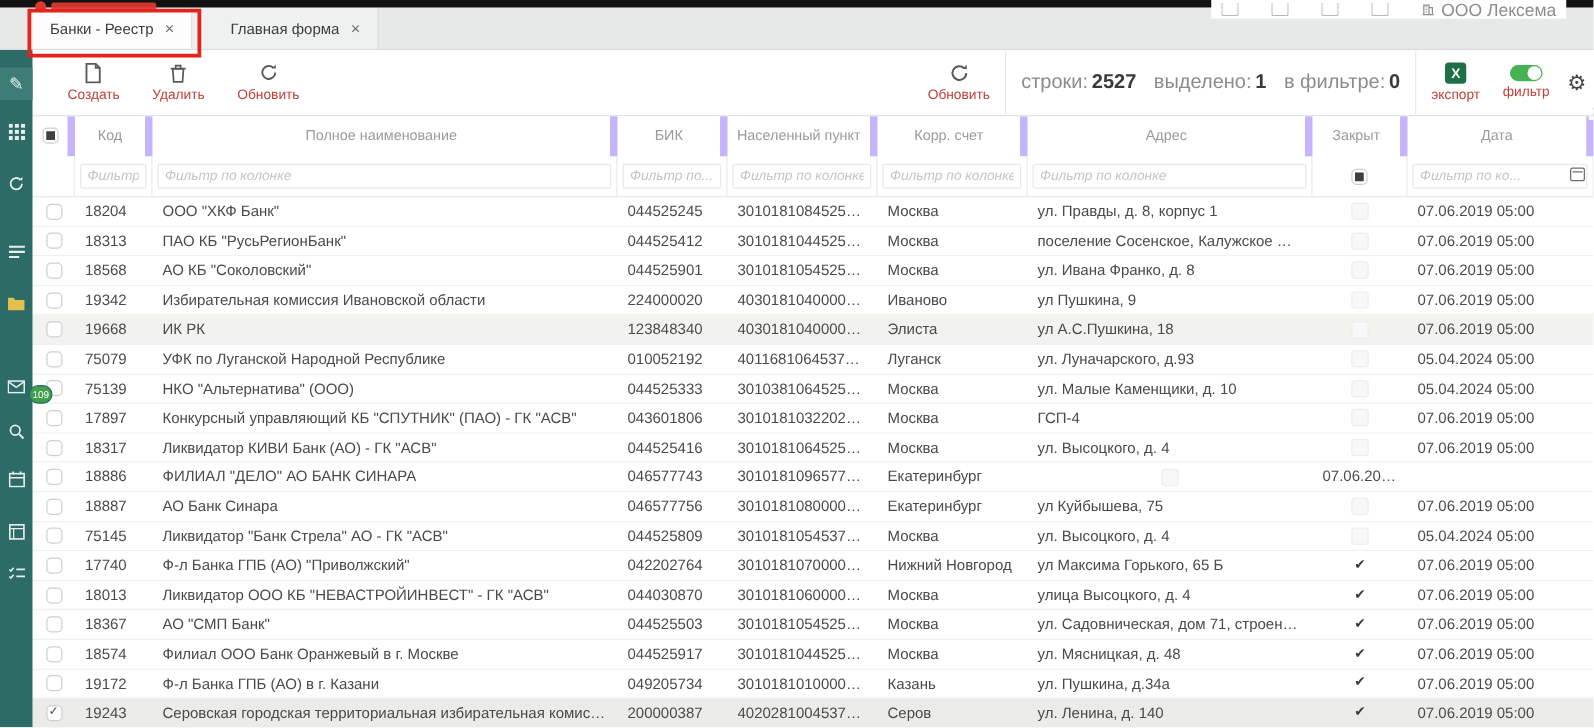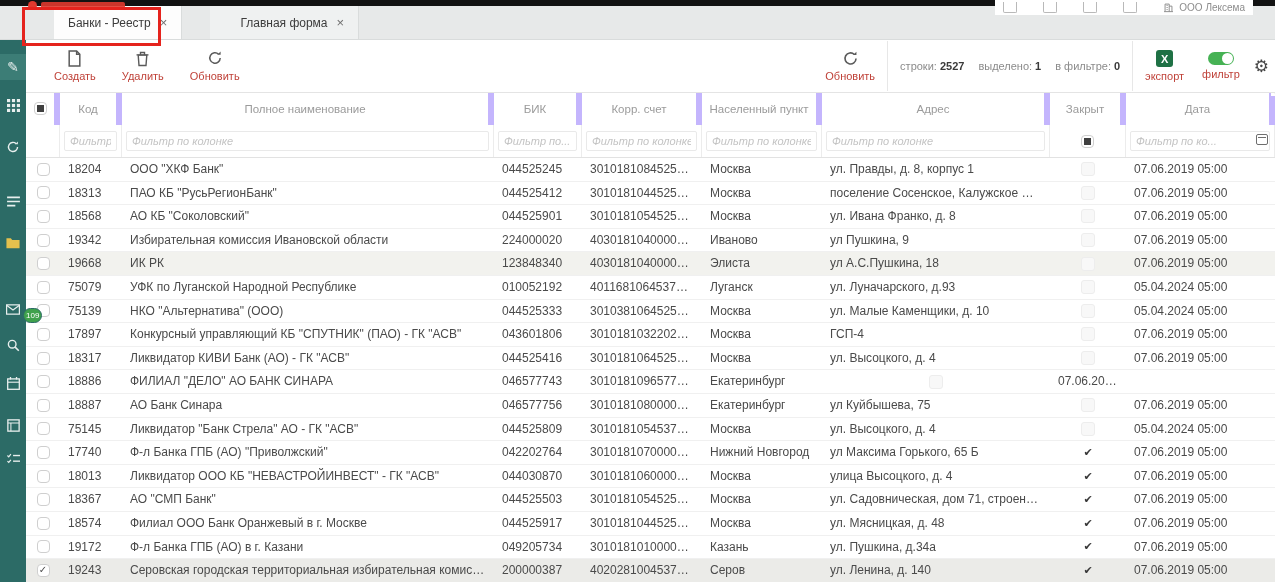--- a/index.html
+++ b/index.html
@@ -6,25 +6,25 @@
   body{font-family:"Liberation Sans","DejaVu Sans",sans-serif;background:#fff;}
   .app{position:relative;width:1275px;height:582px;overflow:hidden;background:#fff;}
 
   
   .topbar{position:absolute;left:0;top:0;width:1275px;height:6px;background:#121212;z-index:5;}
   .logo-fragment{position:absolute;left:28px;top:0;height:10px;width:110px;overflow:hidden;z-index:6;display:flex;align-items:flex-start;gap:4px;}
   .logo-dot{width:9px;height:9px;border-radius:50%;background:#e03a2f;margin-top:1px;}
   .logo-bar{height:7px;width:84px;background:#e03a2f;border-radius:2px;margin-top:2px;opacity:.9;}
   .top-right{position:absolute;right:22px;top:0;height:15px;display:flex;align-items:center;gap:26px;background:#fff;padding:0 8px;z-index:7;}
   .hicon{width:12px;height:10px;border:1.5px solid #b9b9b9;border-top:none;border-radius:0 0 2px 2px;}
-  .company{display:flex;align-items:center;gap:5px;color:#8d8d8d;font-size:10px;white-space:nowrap;}
+  .company{display:flex;align-items:center;gap:5px;color:#8d8d8d;font-size:14px;white-space:nowrap;}
 
   
   .tabbar{position:absolute;left:0;top:6px;width:1275px;height:34px;background:#e7e9e9;border-bottom:1px solid #d9dcdc;display:flex;align-items:stretch;padding-left:26px;box-sizing:border-box;z-index:2;}
-  .tab{display:flex;align-items:center;gap:9px;padding:0 14px;font-size:12px;color:#3c3c3c;border-right:1px solid #d9dcdc;cursor:default;margin-left:28px;}
+  .tab{display:flex;align-items:center;gap:9px;padding:0 14px;font-size:12px;color:#3c3c3c;border-right:1px solid #d9dcdc;cursor:default;}
   .tab.active{background:#fdfdfd;}
   .tab.inactive{background:#eff1f1;padding-left:30px;}
   .tab-close{color:#6f6f6f;font-size:13px;line-height:1;}
   .annotation-box{position:absolute;left:22px;top:7px;width:133px;height:33px;border:3px solid #e5231d;z-index:20;pointer-events:none;}
 
   
   .sidebar{position:absolute;left:0;top:40px;width:26px;height:542px;background:#2c6b66;z-index:3;}
   .s-item{position:absolute;left:0;width:26px;height:26px;display:flex;align-items:center;justify-content:center;color:#e8efee;}
   .s-item.active{background:#3c7d76;}
   .s-item svg{display:block;}
@@ -32,21 +32,21 @@
   .badge{position:absolute;left:10px;top:12px;min-width:15px;height:15px;border-radius:8px;background:#3fa14c;color:#fff;font-size:8px;display:flex;align-items:center;justify-content:center;padding:0 2px;box-sizing:border-box;border:1px solid #2c6b66;margin-left:13px;}
 
   
   .toolbar{position:absolute;left:26px;top:40px;width:1249px;height:52px;background:#fff;border-bottom:1px solid #e4e4e4;z-index:2;}
   .tb-left{position:absolute;left:28px;top:0;height:52px;display:flex;align-items:center;gap:26px;}
   .tb-btn{display:flex;flex-direction:column;align-items:center;gap:3px;cursor:pointer;}
   .tb-btn .ic{color:#5a5a5a;height:17px;}
   .tb-label{font-size:11px;color:#bf4138;}
   .tb-right{position:absolute;right:6px;top:0;height:52px;display:flex;align-items:center;}
   .vsep{width:1px;height:50px;background:#e7e7e7;margin:0 12px;}
-  .stats{display:flex;align-items:center;gap:14px;font-size:11px;color:#8b8b8b;white-space:nowrap;}
+  .stats{display:flex;align-items:center;gap:14px;font-size:16px;color:#8b8b8b;white-space:nowrap;}
   .stats b{color:#3a3a3a;font-weight:bold;margin-left:3px;}
   .excel-ic{width:17px;height:17px;background:#1f7145;color:#fff;font-size:11px;font-weight:bold;display:flex;align-items:center;justify-content:center;border-radius:3px;}
   .toggle{width:26px;height:13px;border-radius:8px;background:#46b254;position:relative;}
   .toggle .knob{position:absolute;right:1px;top:1px;width:11px;height:11px;border-radius:50%;background:#fff;}
   .gear{font-size:17px;color:#474747;margin-left:14px;line-height:1;}
 
   
   .tablewrap{position:absolute;left:26px;top:92px;width:1249px;height:490px;background:#fff;}
   .cols{display:grid;grid-template-columns:34px 62px 372px 88px 120px 120px 228px 76px 1fr;}
   .hrow{height:33px;}
@@ -237,22 +237,22 @@
   <div class="tablewrap">
     <span class="partial-header">Соз</span>
 
     <div class="cols hrow">
       <div class="hcell">
           <span class="cb ind"></span>
         </div>
       <div class="hcell">Код</div>
       <div class="hcell">Полное наименование</div>
       <div class="hcell">БИК</div>
+      <div class="hcell">Населенный пункт</div>
       <div class="hcell">Корр. счет</div>
-      <div class="hcell">Населенный пункт</div>
       <div class="hcell">Адрес</div>
       <div class="hcell">Закрыт</div>
       <div class="hcell">Дата</div>
     </div>
 
     <div class="cols frow">
       <div class="fcell"></div>
       <div class="fcell">
           <input placeholder="Фильтр ..." style="">
         </div>

